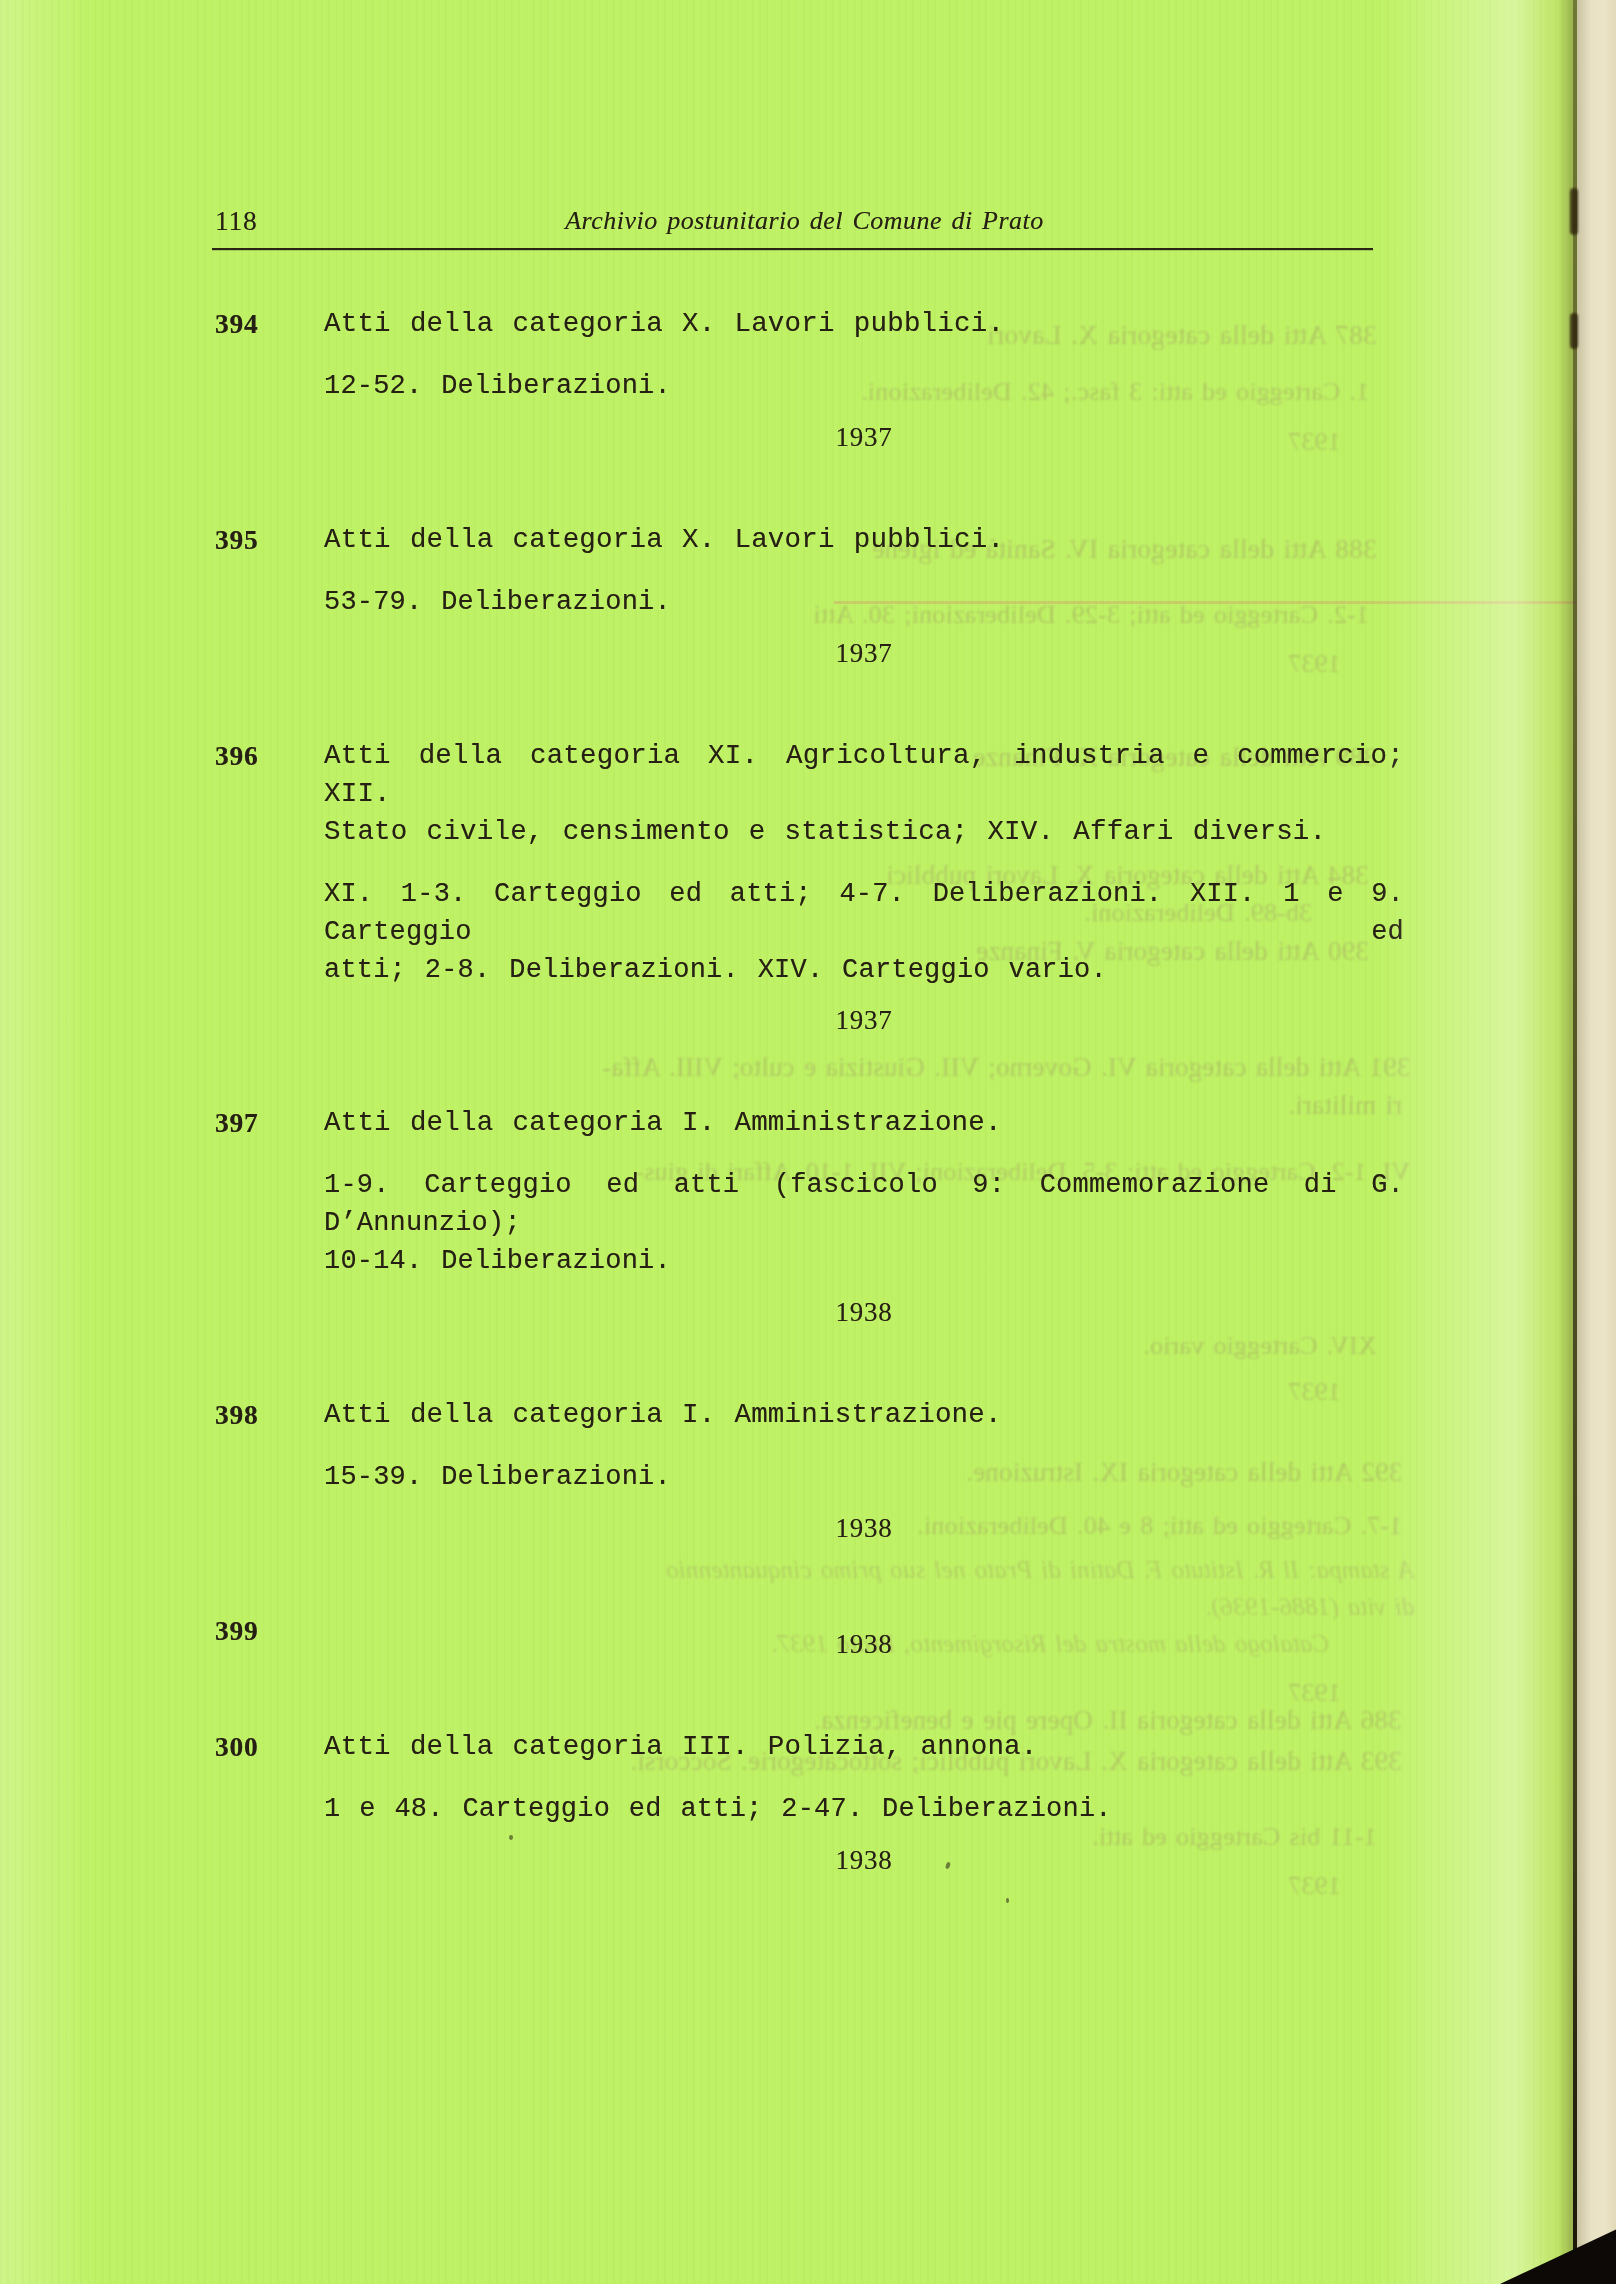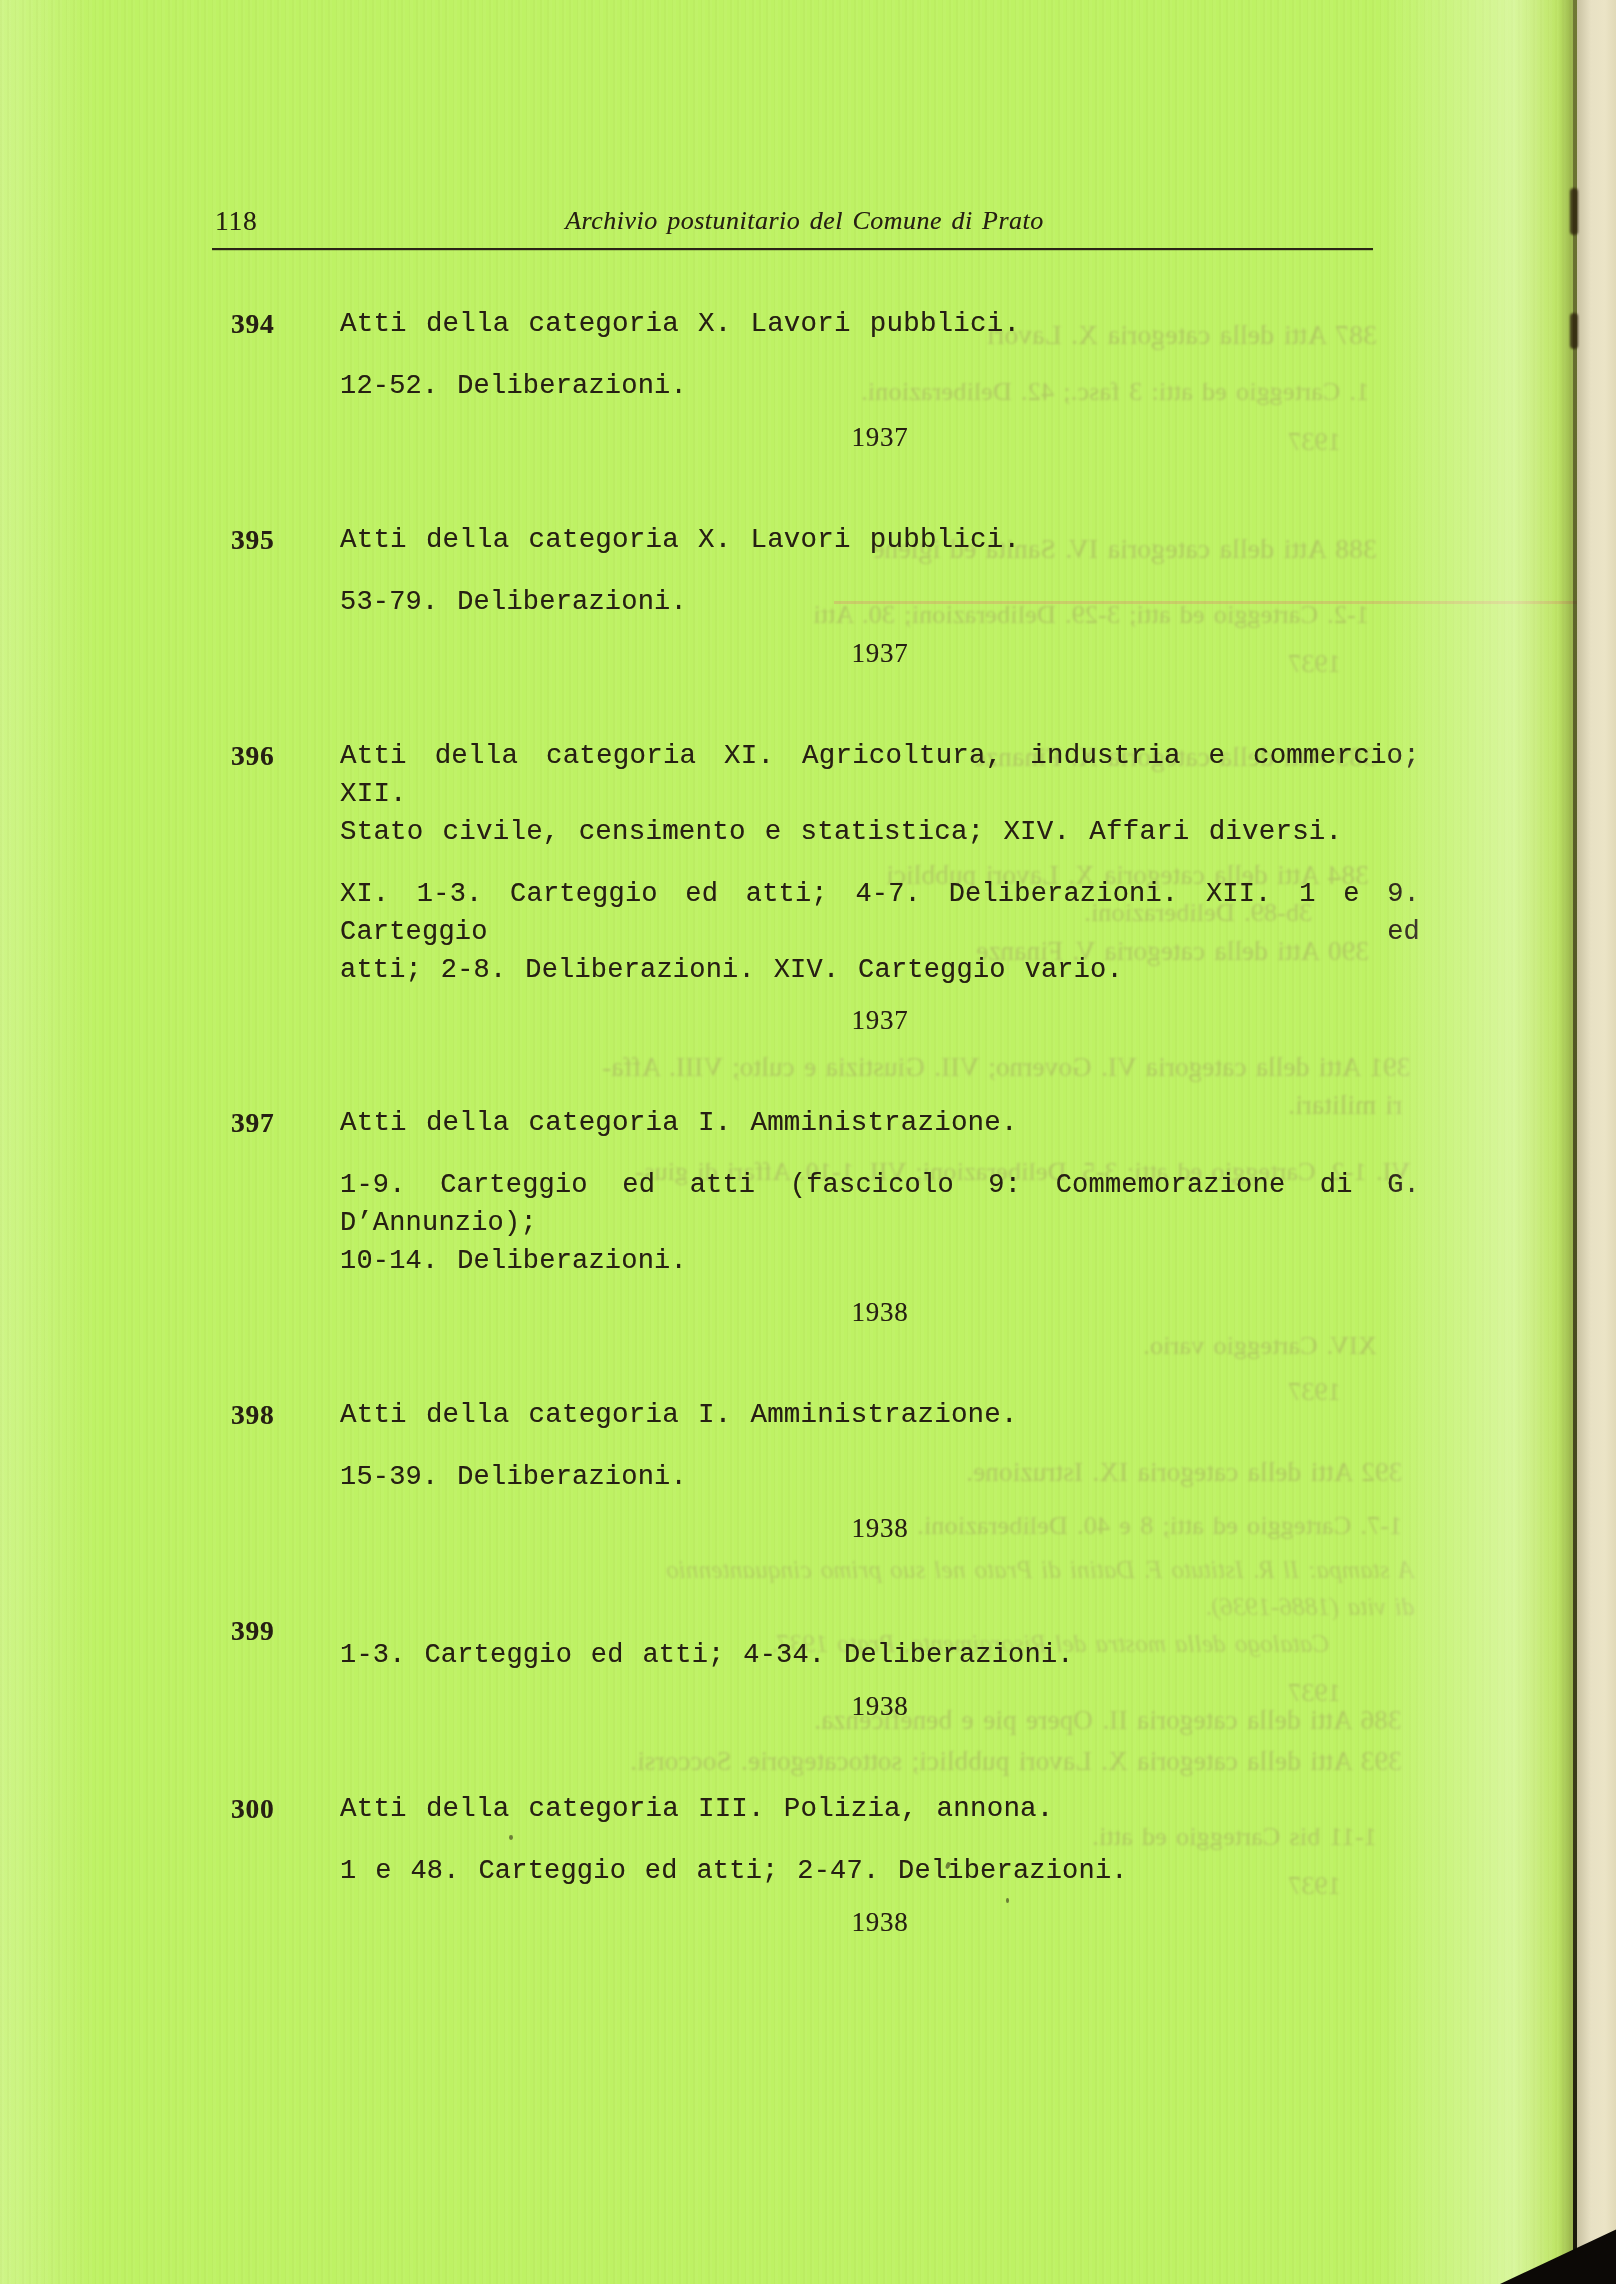--- a/index.html
+++ b/index.html
@@ -28,21 +28,21 @@
     position:absolute;left:224px;top:202px;width:1161px;
     text-align:center;font-style:italic;font-size:26px;line-height:37px;
     letter-spacing:0.5px;word-spacing:2.4px;
   }
   .header-rule{
     position:absolute;left:212px;top:248px;width:1161px;height:2.4px;
     background:#2b2417;box-shadow:0 0.8px 0 rgba(43,36,23,.25);
   }
   
   .entries{
-    position:absolute;left:215px;top:305px;width:1189px;z-index:2;margin-left:16px;
+    position:absolute;left:215px;top:305px;width:1189px;z-index:2;
   }
   .entry{
     display:grid;grid-template-columns:109px 1080px;
     margin-bottom:65px;
   }
   .entry-num{
     font-weight:700;font-size:27.5px;line-height:38px;letter-spacing:0.8px;
   }
   .entry-title{font-size:27.5px;}
   .entry-details{font-size:27px;margin-top:24px;}
@@ -200,23 +200,20 @@
       <div class="entry-details">
             <div class="line">15-39. Deliberazioni.</div>
           </div>
       <div class="entry-year">1938</div>
     </div>
   </article>
 
   <article class="entry">
     <div class="entry-num">399</div>
     <div class="entry-body">
-      <div class="entry-details">
-            <div class="line">1-3. Carteggio ed atti; 4-34. Deliberazioni.</div>
-          </div>
       <div class="entry-year">1938</div>
     </div>
   </article>
 
   <article class="entry">
     <div class="entry-num">300</div>
     <div class="entry-body">
       <div class="entry-title">
             <div class="line">Atti della categoria III. Polizia, annona.</div>
           </div>

